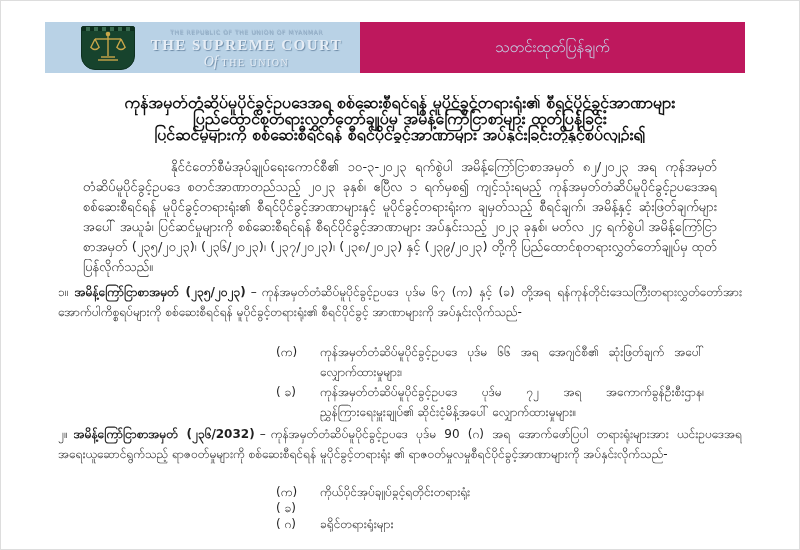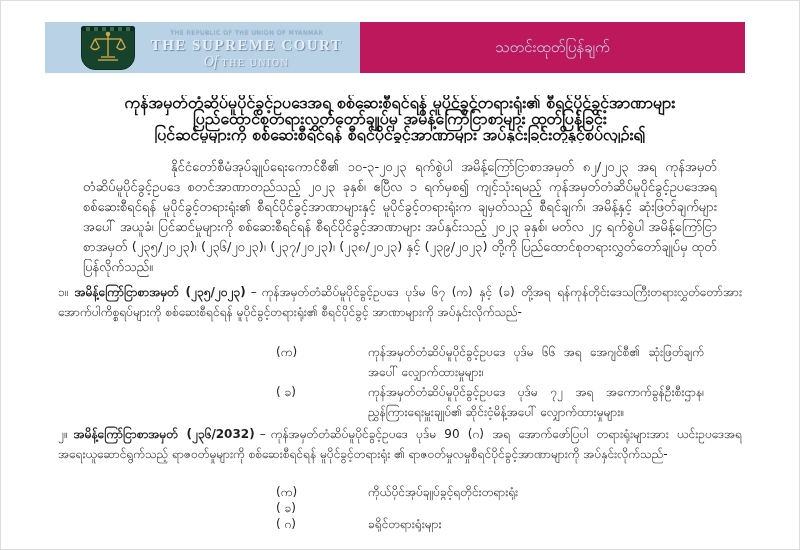--- a/index.html
+++ b/index.html
@@ -29,21 +29,21 @@
          height:120px;overflow:hidden;}
   .section{margin:0 58px;font-size:12px;line-height:20px;text-align:justify;}
   .sec-para{height:60px;overflow:hidden;}
   .sec1{margin-top:5px;}
   .sec2{margin-top:2px;}
   .sec-no{margin-right:6px;}
   .sec-head{font-weight:bold;}
   .sec-dash{margin:0 5px;}
   .li{display:flex;overflow:hidden;}
   .li-label{width:44px;margin-left:218px;flex-shrink:0;}
-  .li-text{flex:1;padding-right:38px;text-align:justify;margin-left:48px;}
+  .li-text{flex:1;padding-right:38px;text-align:justify;}
   .li-2line{height:40px;}
   .li-1line{height:16px;line-height:16px;}
   .sec2 .li-label{margin-left:218px;}
 </style>
 </head>
 <body>
 
 <div class="page">
 
   <div class="header">

